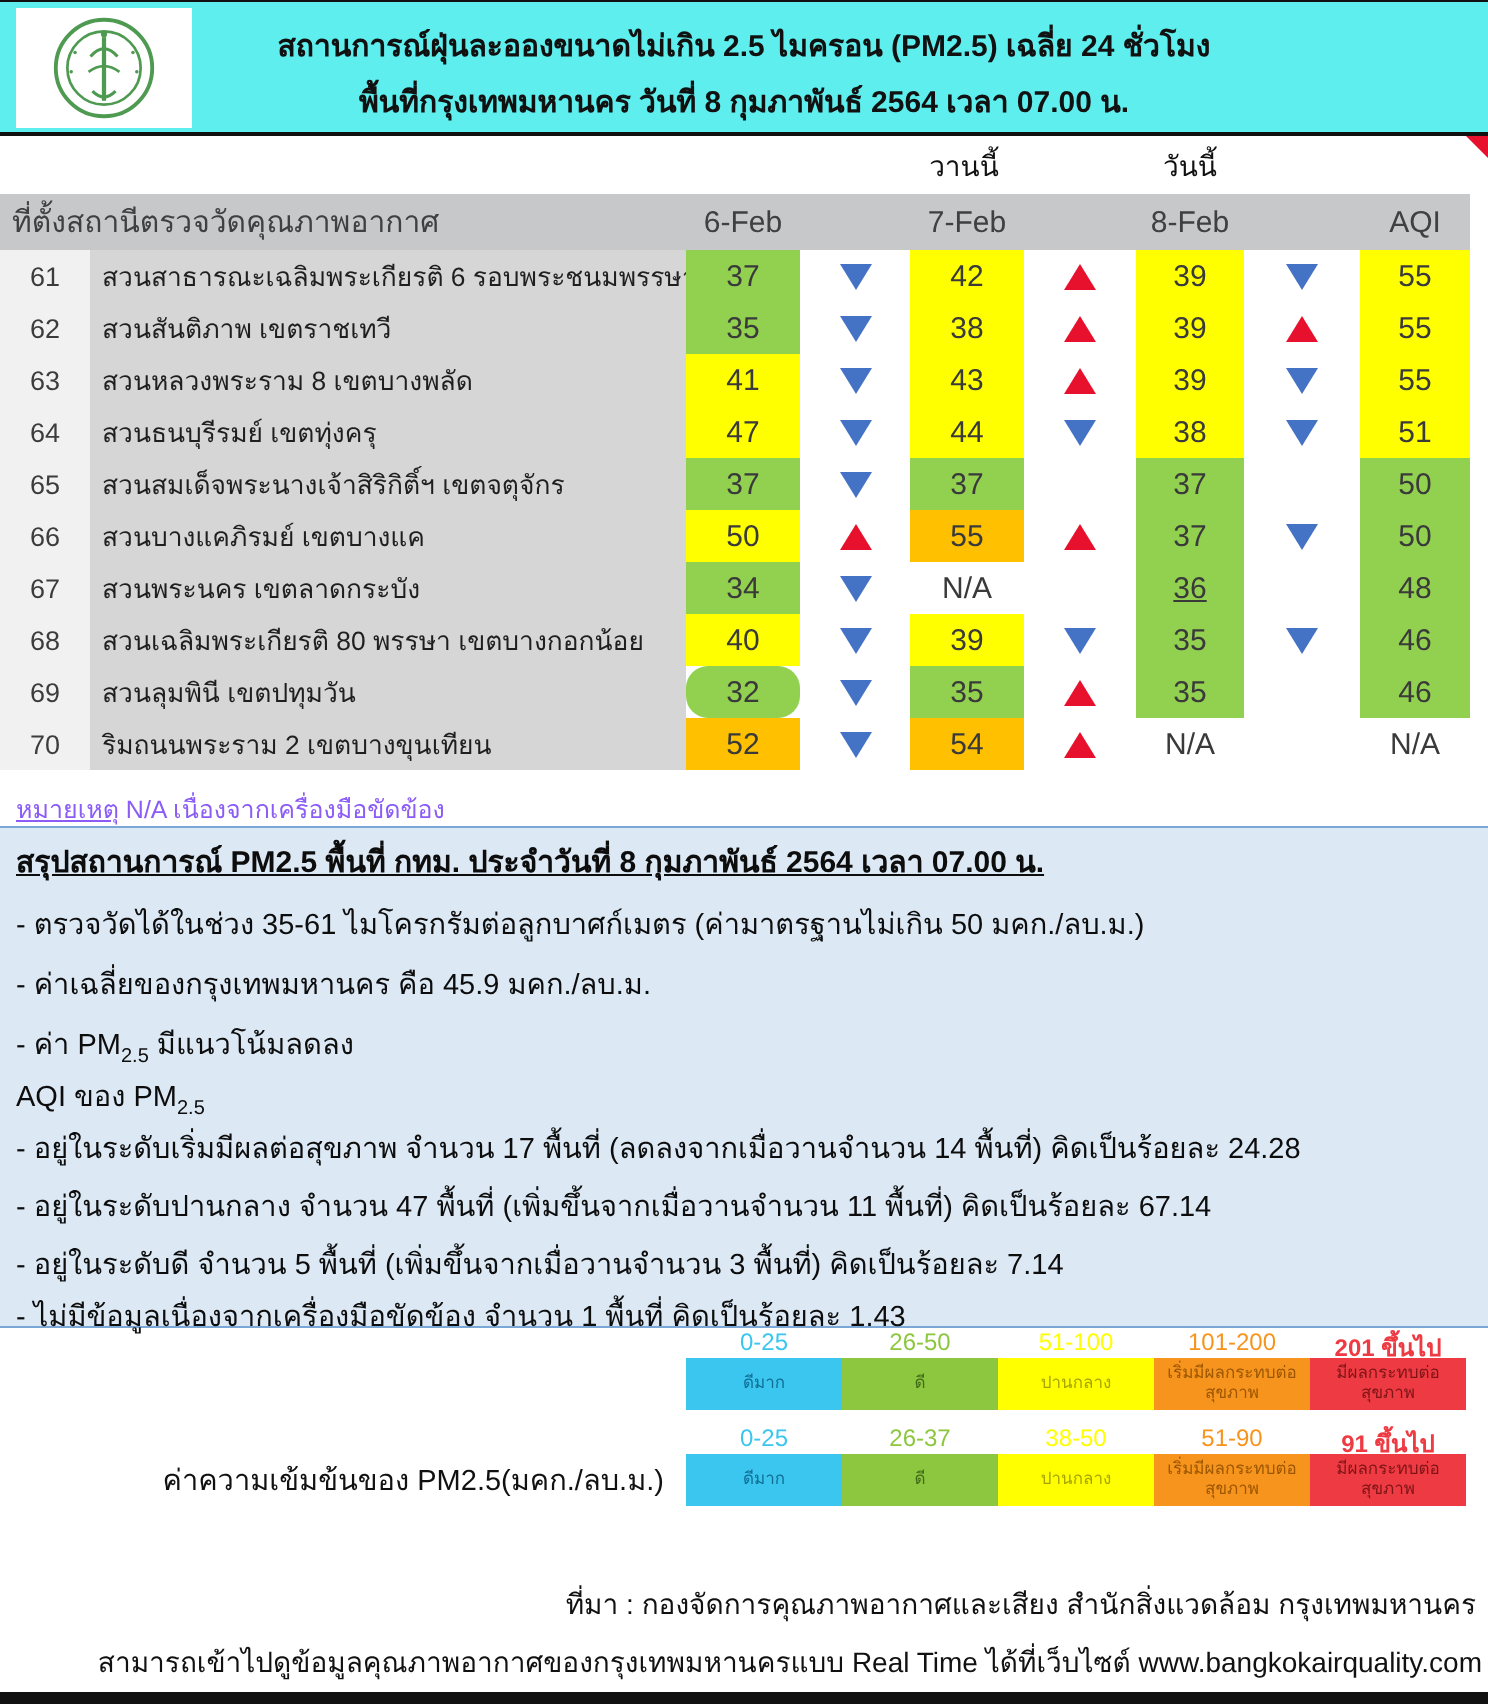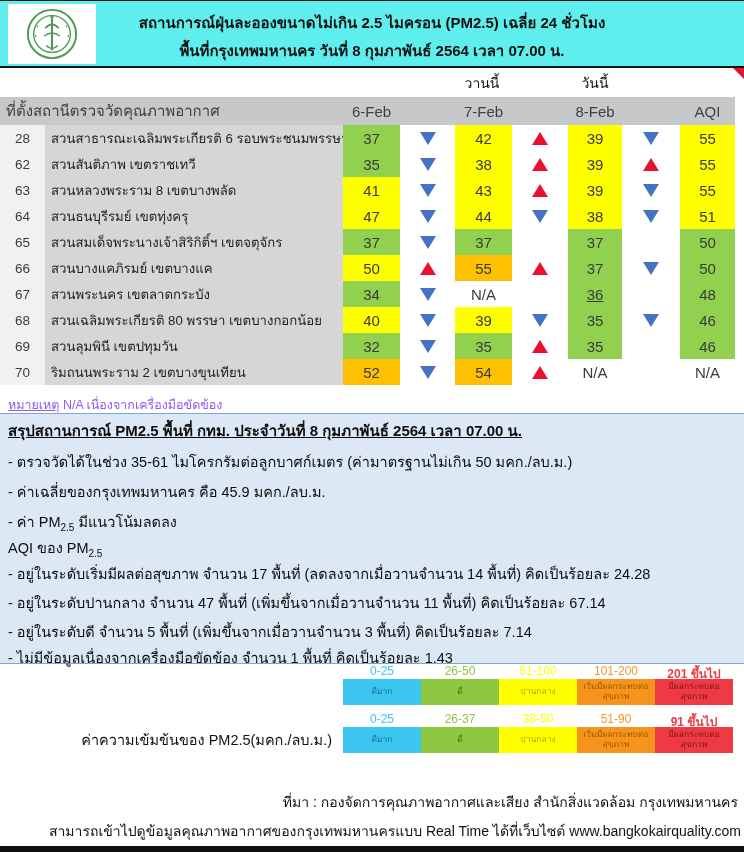--- a/index.html
+++ b/index.html
@@ -89,21 +89,21 @@
     <div class="h-c w-a1"></div>
     <div class="h-c w-v2">7-Feb</div>
     <div class="h-c w-a2"></div>
     <div class="h-c w-v3">8-Feb</div>
     <div class="h-c w-a3"></div>
     <div class="h-c w-aqi">AQI</div>
   </div>
 
   <div class="rows" id="rows">
   <div class="trow">
-    <div class="c-id">28</div>
+    <div class="c-id">61</div>
     <div class="c-name">สวนสาธารณะเฉลิมพระเกียรติ 6 รอบพระชนมพรรษา</div>
     <div class="c-val w-v1" style="background: rgb(146, 208, 80);">37</div>
     <div class="c-arr w-a1">
           <div class="tri" style="border-top: 13px solid rgb(68, 114, 196);"></div>
         </div>
     <div class="c-val w-v2" style="background: rgb(255, 255, 0);">42</div>
     <div class="c-arr w-a2">
           <div class="tri" style="border-bottom: 13px solid rgb(232, 17, 45);"></div>
         </div>
     <div class="c-val w-v3" style="background: rgb(255, 255, 0);">39</div>
@@ -227,21 +227,21 @@
     <div class="c-val w-v3" style="background: rgb(146, 208, 80);">35</div>
     <div class="c-arr w-a3">
           <div class="tri" style="border-top: 13px solid rgb(68, 114, 196);"></div>
         </div>
     <div class="c-val w-aqi" style="background: rgb(146, 208, 80);">46</div>
   </div>
 
   <div class="trow">
     <div class="c-id">69</div>
     <div class="c-name">สวนลุมพินี เขตปทุมวัน</div>
-    <div class="c-val w-v1" style="background: rgb(146, 208, 80);">32</div>
+    <div class="c-val w-v1" style="background: rgb(146, 208, 80); border-radius: 11px;">32</div>
     <div class="c-arr w-a1">
           <div class="tri" style="border-top: 13px solid rgb(68, 114, 196);"></div>
         </div>
     <div class="c-val w-v2" style="background: rgb(146, 208, 80);">35</div>
     <div class="c-arr w-a2">
           <div class="tri" style="border-bottom: 13px solid rgb(232, 17, 45);"></div>
         </div>
     <div class="c-val w-v3" style="background: rgb(146, 208, 80);">35</div>
     <div class="c-arr w-a3"></div>
     <div class="c-val w-aqi" style="background: rgb(146, 208, 80);">46</div>

